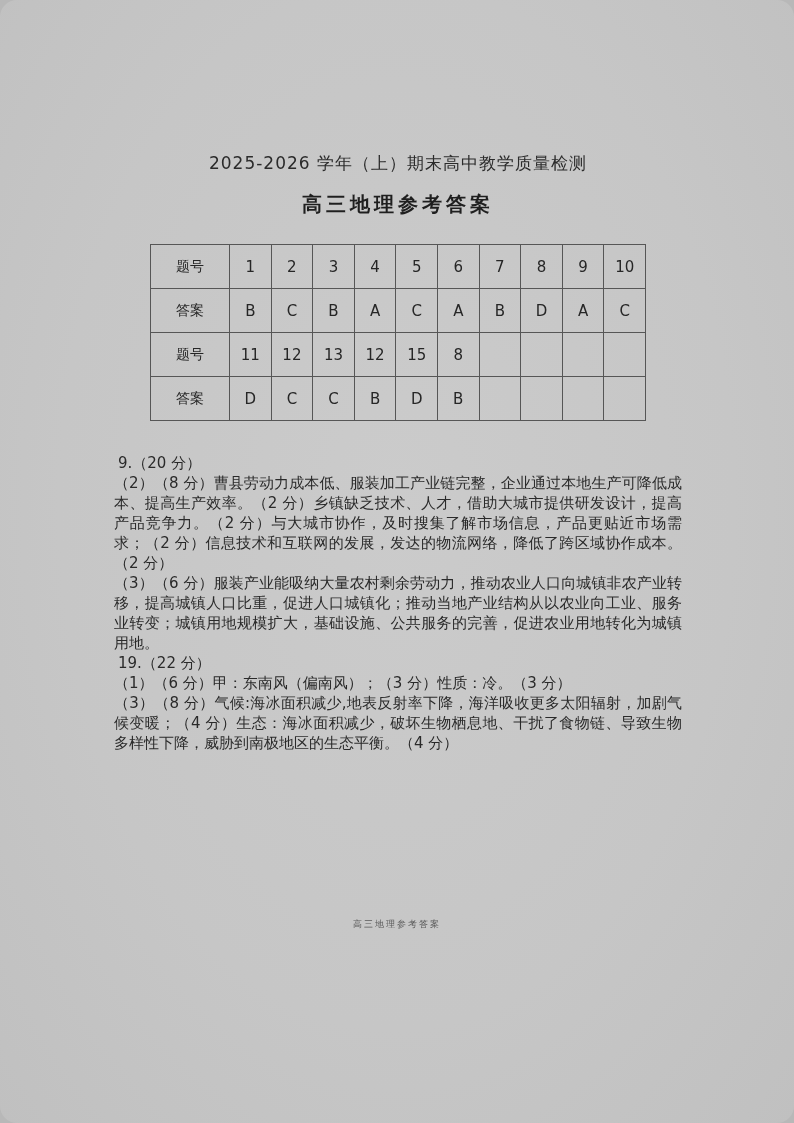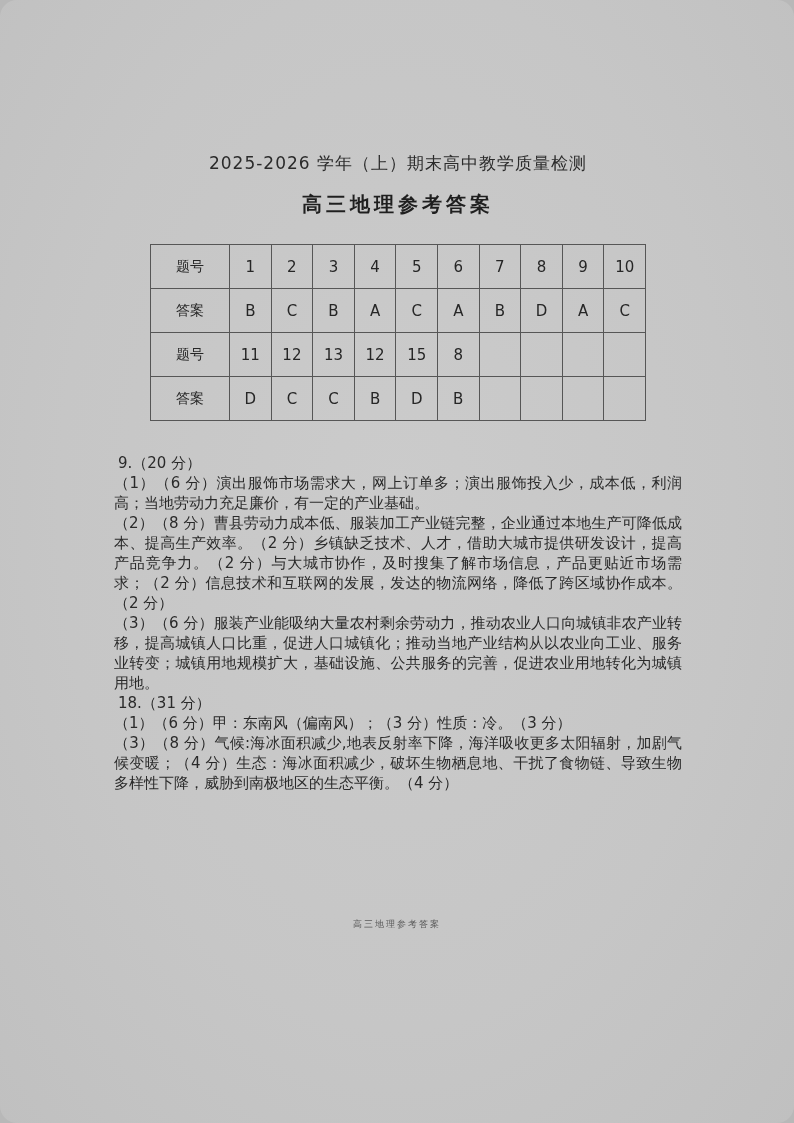--- a/index.html
+++ b/index.html
@@ -142,23 +142,22 @@
           <td></td>
           <td></td>
           <td></td>
           <td></td>
         </tr>
       </tbody>
   </table>
 
   <div class="sections" id="sections">
       <p class="sec-heading">9.（20 分）</p>
-      <p class="sec-para">（1）（6 分）演出服饰市场需求大，网上订单多；演出服饰投入少，成本低，利润高；当地劳动力充足廉价，有一定的产业基础。</p>
       <p class="sec-para">（2）（8 分）曹县劳动力成本低、服装加工产业链完整，企业通过本地生产可降低成本、提高生产效率。（2 分）乡镇缺乏技术、人才，借助大城市提供研发设计，提高产品竞争力。（2 分）与大城市协作，及时搜集了解市场信息，产品更贴近市场需求；（2 分）信息技术和互联网的发展，发达的物流网络，降低了跨区域协作成本。（2 分）</p>
       <p class="sec-para">（3）（6 分）服装产业能吸纳大量农村剩余劳动力，推动农业人口向城镇非农产业转移，提高城镇人口比重，促进人口城镇化；推动当地产业结构从以农业向工业、服务业转变；城镇用地规模扩大，基础设施、公共服务的完善，促进农业用地转化为城镇用地。</p>
-      <p class="sec-heading">18.（31 分）</p>
+      <p class="sec-heading">19.（22 分）</p>
       <p class="sec-para">（1）（6 分）甲：东南风（偏南风）；（3 分）性质：冷。（3 分）</p>
       <p class="sec-para">（3）（8 分）气候:海冰面积减少,地表反射率下降，海洋吸收更多太阳辐射，加剧气候变暖；（4 分）生态：海冰面积减少，破坏生物栖息地、干扰了食物链、导致生物多样性下降，威胁到南极地区的生态平衡。（4 分）</p>
     </div>
 
   <div class="page-footer">高三地理参考答案</div>
 
 </div>
 
 </body></html>

